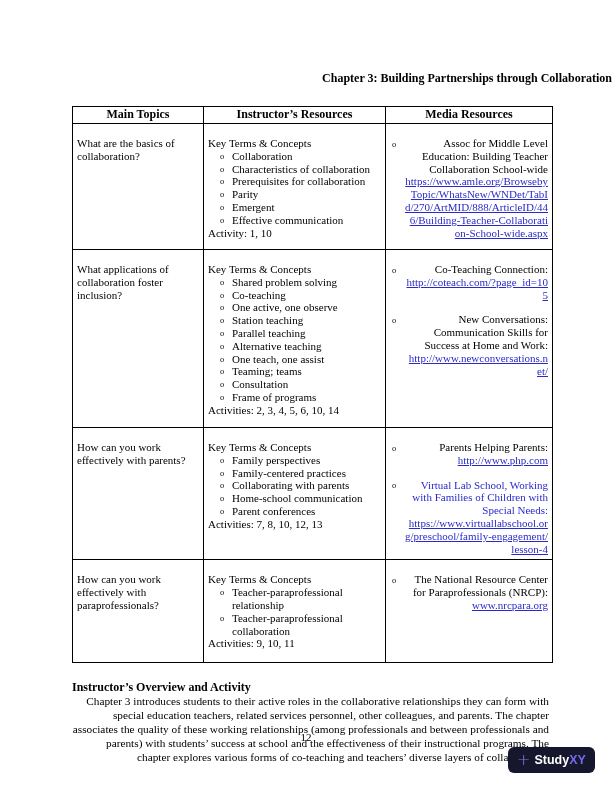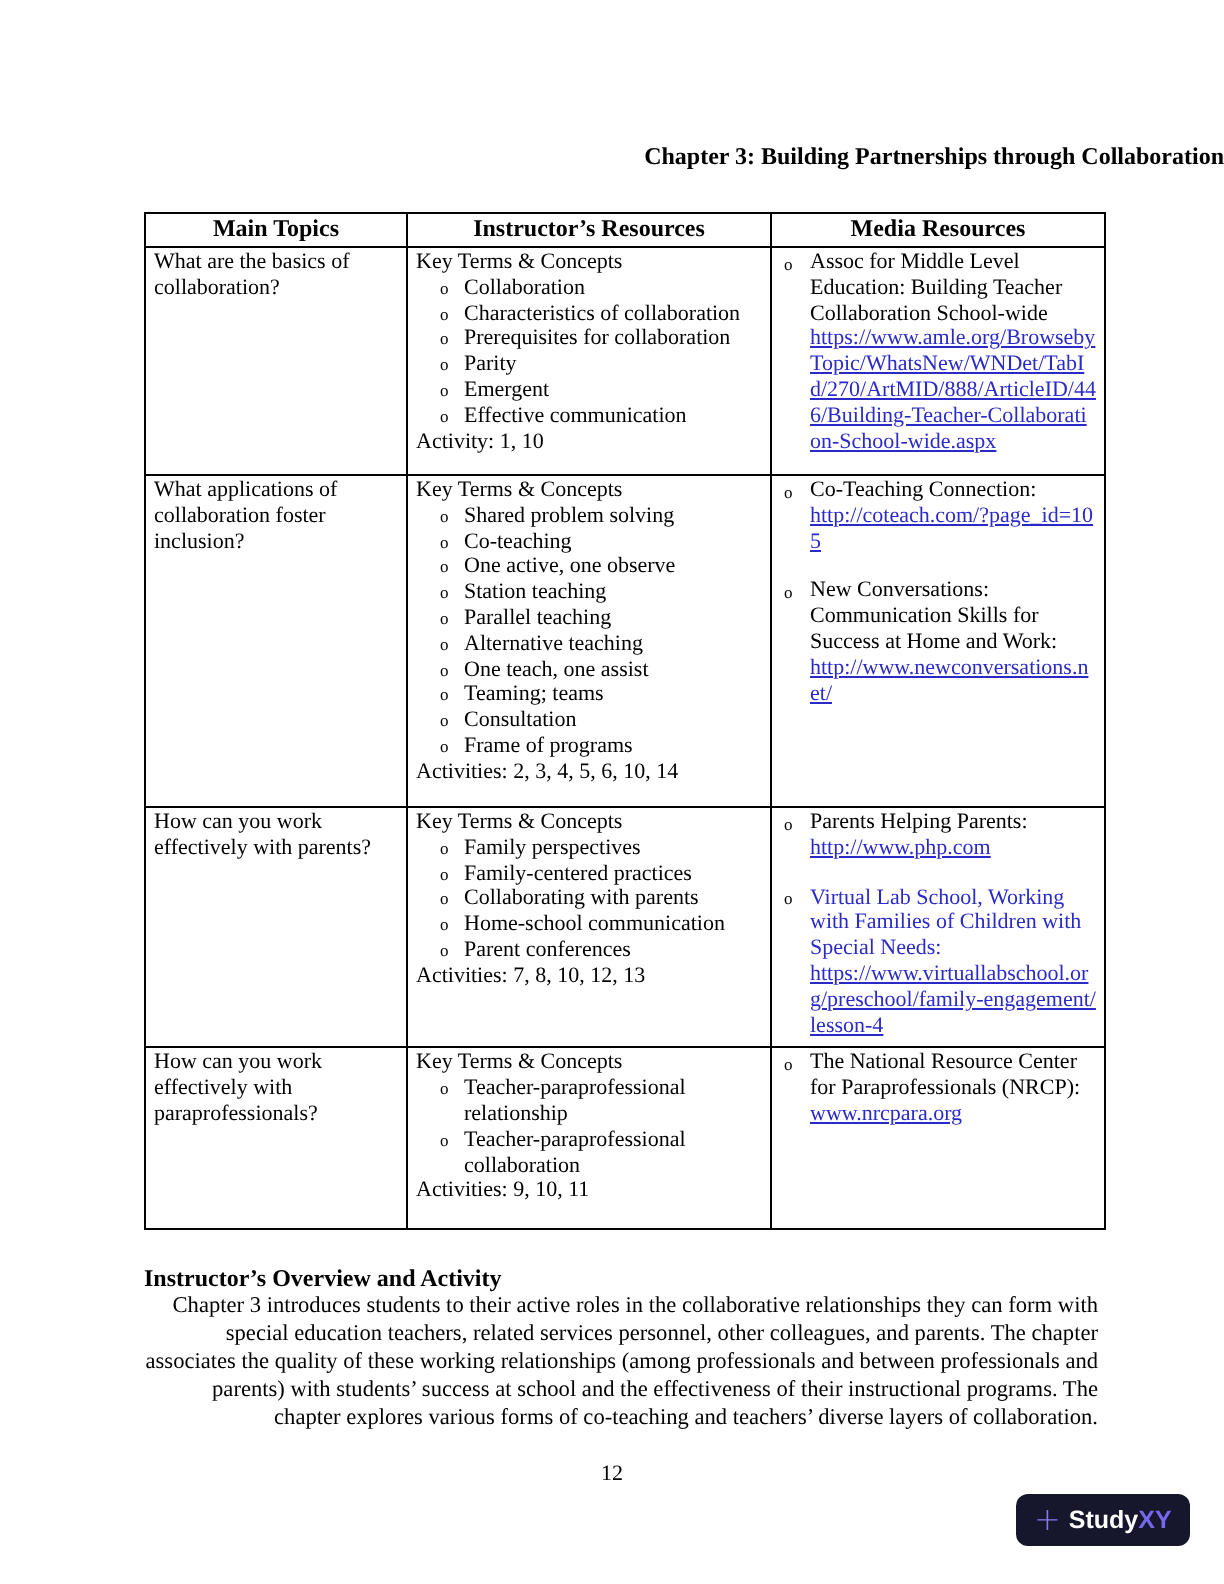--- a/index.html
+++ b/index.html
@@ -40,37 +40,37 @@
     font-size:12px;
     font-weight:bold;
     text-align:center;
     padding:0 0 1px 0;
     line-height:15px;
   }
   table.glance td {
     vertical-align:top;
     font-size:11px;
     line-height:12.8px;
-    padding:1px 4px 4px 4px;
+    padding:13px 4px 4px 4px;
   }
   tr.r0 td { height:108px; }
   tr.r1 td { height:160px; }
   tr.r2 td { height:99px; }
   tr.r3 td { height:85px; }
 
   ul.terms { margin:0; padding:0; list-style:none; }
   ul.terms li { position:relative; padding-left:24px; }
   ul.terms li::before {
     content:"o";
     position:absolute; left:12px; top:0;
     font-size:8.5px;
   }
   .activities { margin:0; }
 
-  .media-entry { position:relative; padding-left:15px; margin-bottom:12px; }
+  .media-entry { position:relative; padding-left:15px; margin-bottom:12px;text-align:right; }
   .media-entry:last-child { margin-bottom:0; }
   .media-entry::before {
     content:"o";
     position:absolute; left:2px; top:0.5px;
     font-size:8.5px;
   }
   .mlink {
     display:block;
     color:var(--link);
     text-decoration:underline;

